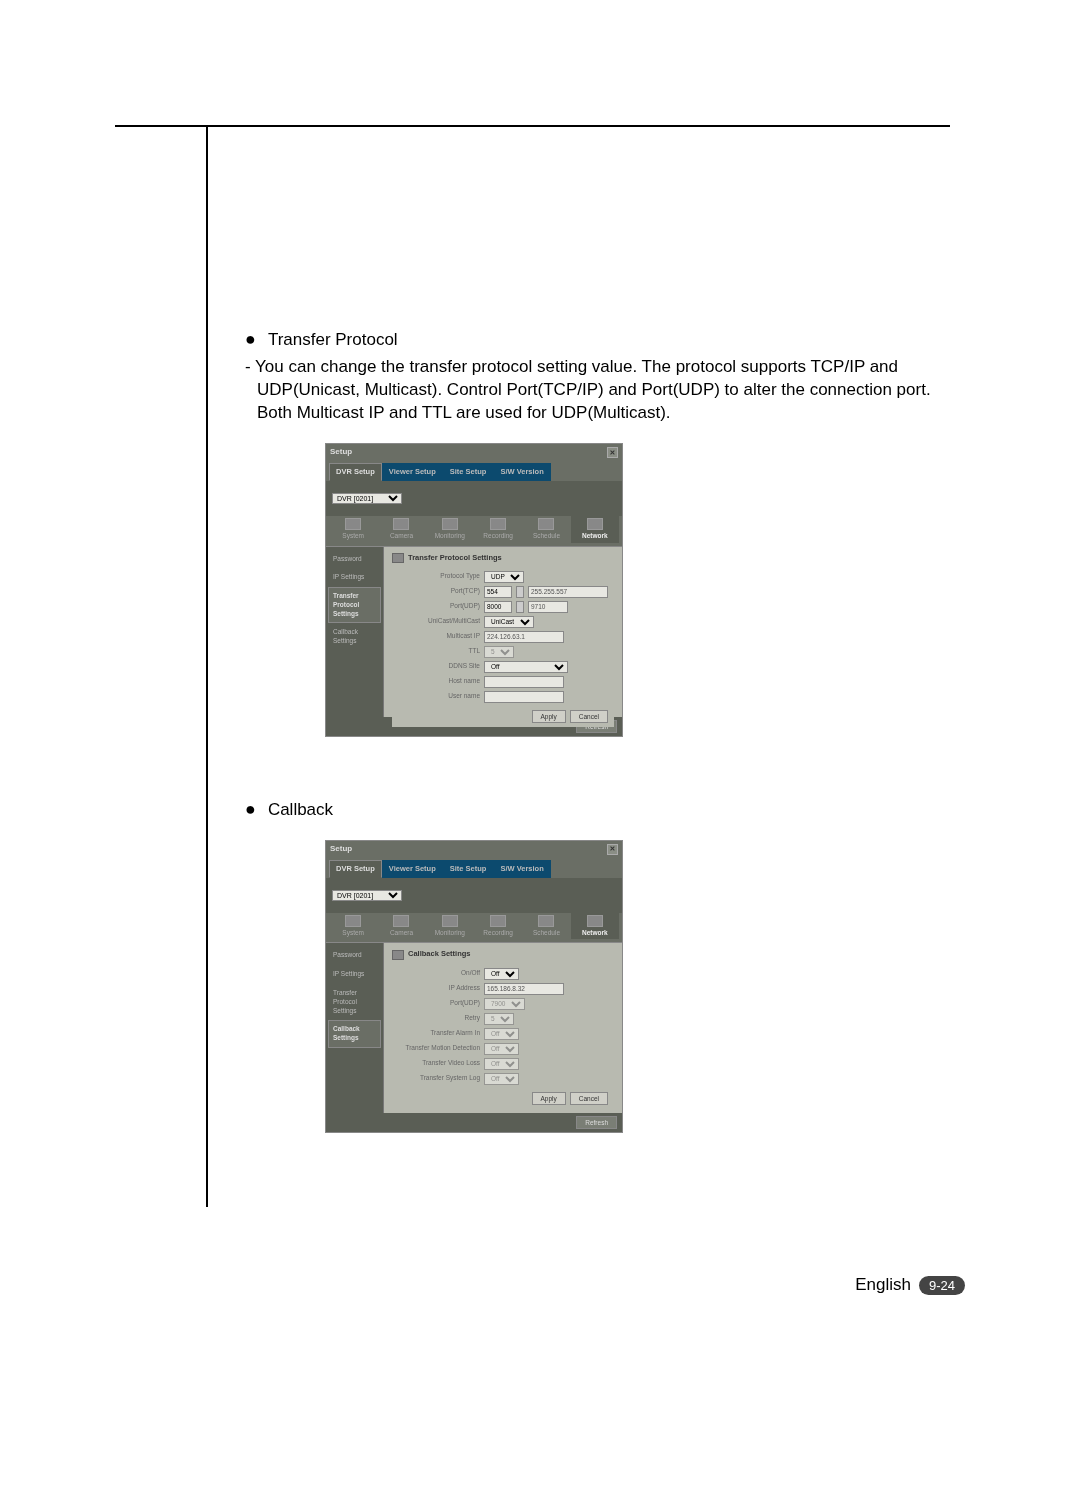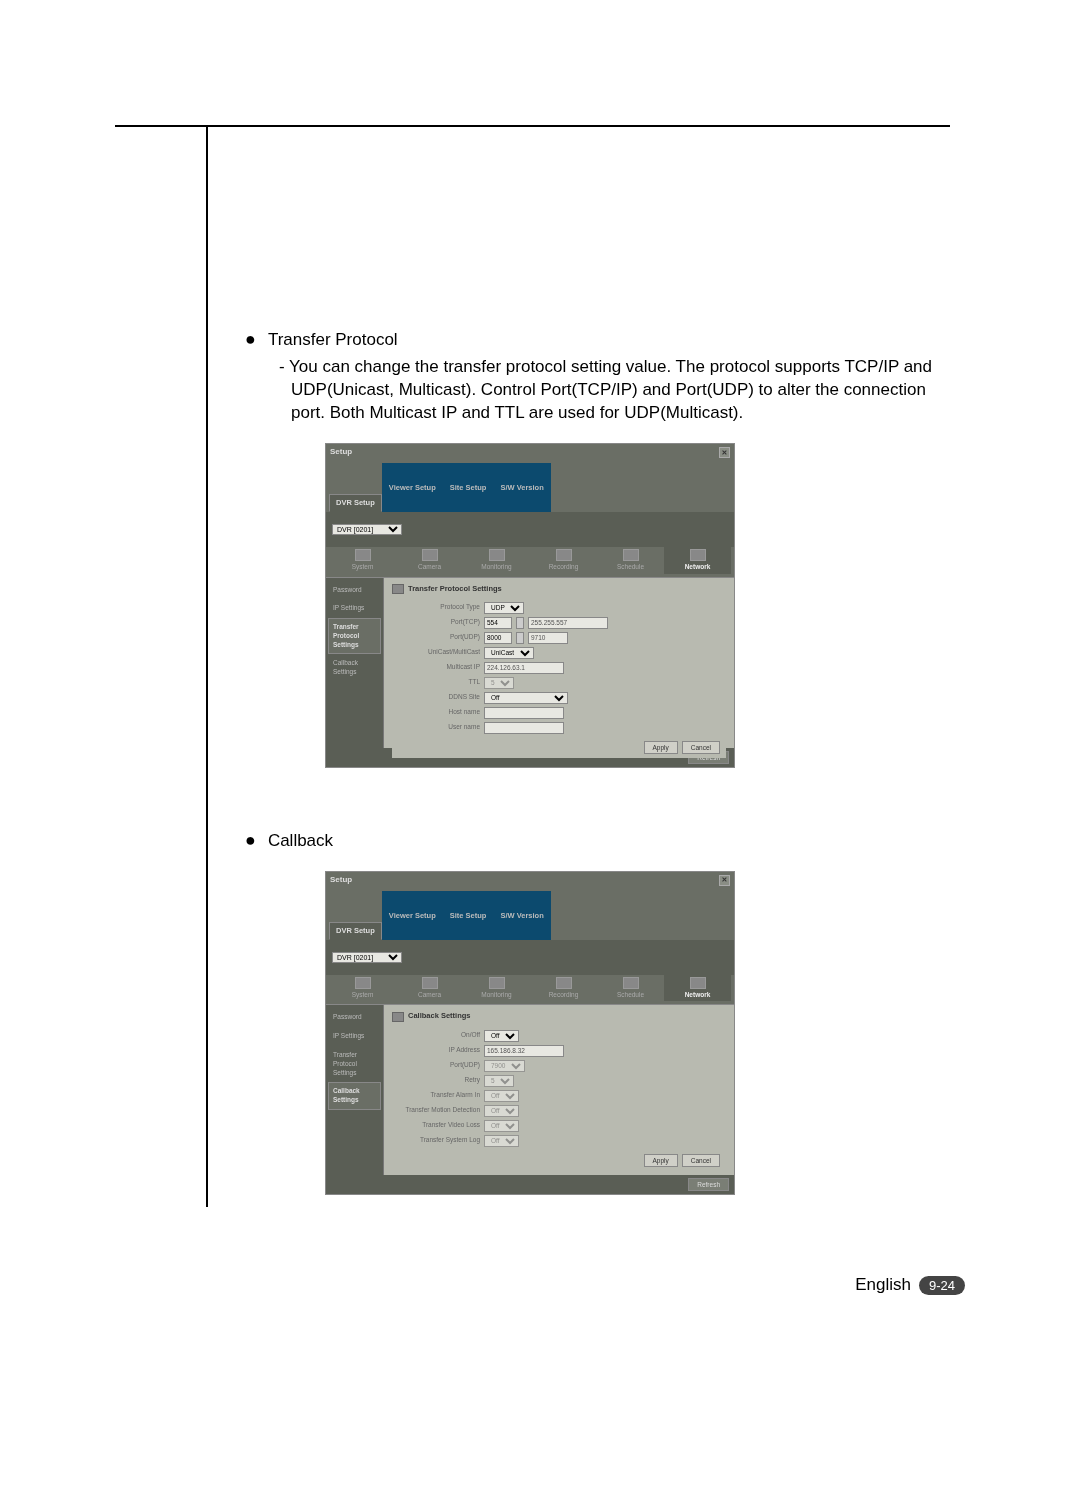--- a/index.html
+++ b/index.html
@@ -30,42 +30,42 @@
     position: absolute;
     left: 130px;
     top: 200px;
     width: 700px;
     font-size: 17px;
     color: #000;
     line-height: 1.35;
   }
   .bullet-row { display: flex; align-items: baseline; gap: 12px; margin-bottom: 4px; }
   .bullet { font-size: 18px; }
-  .desc { margin-left: 34px; margin-bottom: 10px; }
+  .desc { margin-bottom: 10px; }
   .desc p { margin-bottom: 2px; text-indent: -12px; padding-left: 12px;}
   .screenshot-wrap { margin: 18px 0 60px 80px; }
   .dlg {
-    width: 410px;
+    width: 298px;
     background: #5a5e55;
     border: 1px solid #888;
     font-size: 6.8px;
     color: #ccc;
     font-family: Tahoma, Arial, sans-serif;
   }
   .dlg-title {
     display: flex; justify-content: space-between; align-items: center;
     background: #6a6e65; padding: 3px 4px; color: #ddd; font-size: 8px; font-weight: bold;
   }
   .dlg-close { width: 11px; height: 11px; background: #8a8e85; border:1px solid #aaa; display:flex;align-items:center;justify-content:center; font-size:7px; color:#333;}
   .dlg-tabs { display: flex; gap: 0; background:#6a6e65; padding: 2px 3px 0 3px; }
   .dlg-tab {
     flex: none; padding: 3px 6px; background:#0c4a6e; color:#bbb; font-size:7.5px; font-weight:bold;
     display:flex; align-items:center; gap:3px; border:1px solid transparent; border-bottom:none;
   }
-  .dlg-tab.active { background:#5a5e55; color:#ddd; border:1px solid #888; border-bottom:1px solid #5a5e55;margin-top:31px;}
+  .dlg-tab.active { background:#5a5e55; color:#ddd; border:1px solid #888; border-bottom:1px solid #5a5e55;}
   .dlg-dd { padding: 12px 6px; }
   .dlg-dd select { font-size:7px; width:70px; background:#e8e8e2; border:1px solid #888; }
   .dlg-icons { display:flex; background:#6a6e65; padding:0 3px 3px 3px; border-bottom:1px solid #888;}
   .dlg-icon { flex:1; text-align:center; padding:2px 0; color:#aaa; font-size:6.5px; }
   .dlg-icon.active { color:#eee; font-weight:bold; background:#5a5e55;}
   .dlg-icon .ibox { width:16px; height:12px; background:#888; margin:0 auto 2px; border:1px solid #999;}
   .dlg-body { display:flex; height: 170px; }
   .dlg-side { width: 58px; background:#5a5e55; border-right:1px solid #777; padding:3px 0;}
   .dlg-side-item { padding:4px 4px; font-size:6.5px; color:#bbb; border:1px solid transparent; margin:0 2px;}
   .dlg-side-item.active { background:#6a6e65; border:1px solid #888; color:#ddd; font-weight:bold;}

